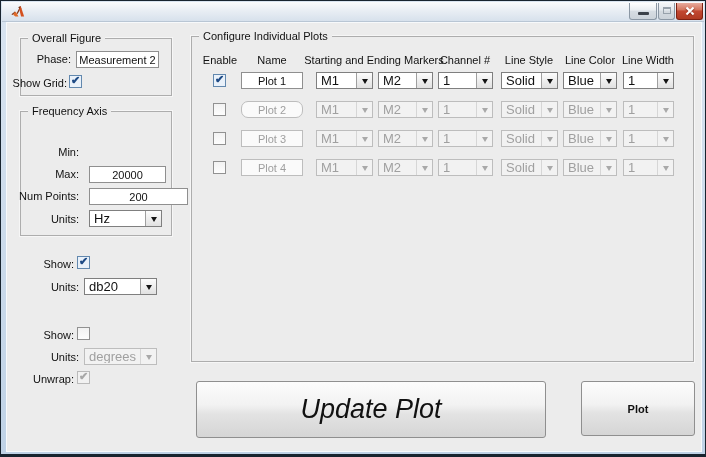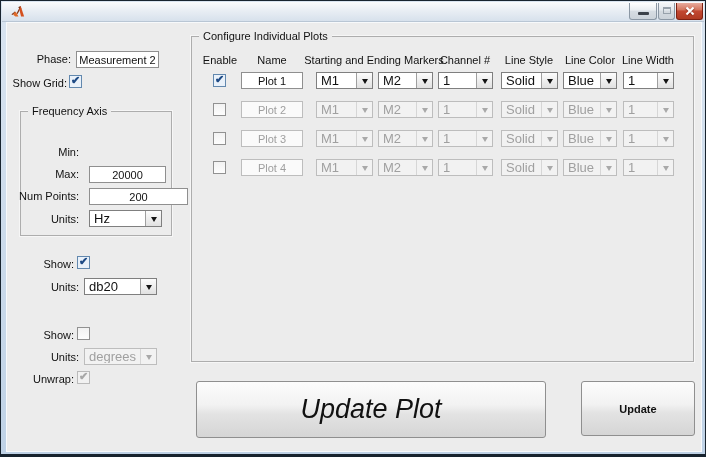--- a/index.html
+++ b/index.html
@@ -92,20 +92,23 @@
       <div class="winbtn max">
           <span class="glyph-max"></span>
         </div>
       <div class="winbtn close">
           <span class="glyph-close"></span>
         </div>
     </div>
 
     <div class="client"></div>
 
+    <div class="panel" style="left:19px;top:37px;width:152px;height:58px;">
+      <span class="panel-title">Overall Figure</span>
+    </div>
     <span class="lbl" style="left:8px;top:52px;width:62px;">Phase:</span>
     <input class="tb" style="left: 75px; top: 50px; width: 83px;" value="Measurement 2">
     <span class="lbl" style="left:5px;top:76px;width:61px;">Show Grid:</span>
     <span class="cb checked" style="left:68px;top:74px;"></span>
 
     <div class="panel" style="left:19px;top:110px;width:152px;height:125px;">
       <span class="panel-title">Frequency Axis</span>
     </div>
     <span class="lbl" style="left:13px;top:145px;width:65px;">Min:</span>
     <span class="lbl" style="left:13px;top:167px;width:65px;">Max:</span>
@@ -168,21 +171,21 @@
     <div class="dd" style="left:562px;top:71px;width:54px;">
         <span class="val">Blue</span>
         <span class="arr"></span>
       </div>
     <div class="dd" style="left:622px;top:71px;width:51px;">
         <span class="val">1</span>
         <span class="arr"></span>
       </div>
 
     <span class="cb" style="left:212px;top:102px;"></span>
-    <input class="tb dis" style="left: 240px; top: 100px; width: 62px;" value="Plot 2">
+    <input class="tb dis" style="left: 240px; top: 100px; width: 62px; border-radius: 7px;" value="Plot 2">
     <div class="dd dis" style="left:315px;top:100px;width:57px;">
         <span class="val">M1</span>
         <span class="arr"></span>
       </div>
     <div class="dd dis" style="left:377px;top:100px;width:55px;">
         <span class="val">M2</span>
         <span class="arr"></span>
       </div>
     <div class="dd dis" style="left:437px;top:100px;width:55px;">
         <span class="val">1</span>
@@ -249,16 +252,16 @@
     <div class="dd dis" style="left:562px;top:158px;width:54px;">
         <span class="val">Blue</span>
         <span class="arr"></span>
       </div>
     <div class="dd dis" style="left:622px;top:158px;width:51px;">
         <span class="val">1</span>
         <span class="arr"></span>
       </div>
 
     <div class="btn big" style="left:195px;top:380px;width:350px;height:57px;">Update Plot</div>
-    <div class="btn small" style="left:580px;top:380px;width:114px;height:55px;">Update</div>
+    <div class="btn small" style="left:580px;top:380px;width:114px;height:55px;">Plot</div>
 
   </div>
 </div>
 
 </body></html>

